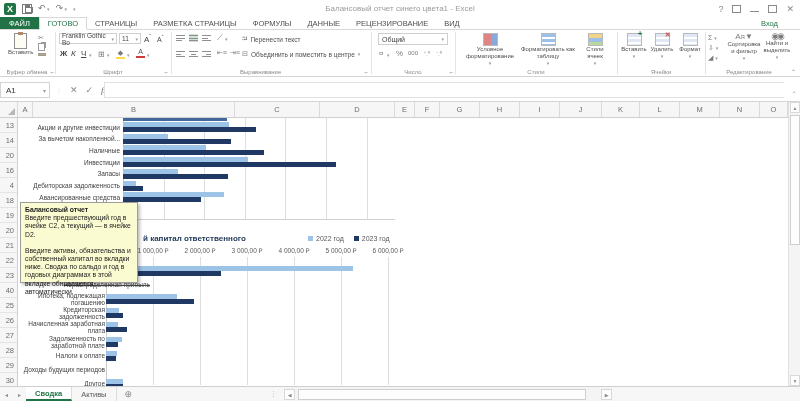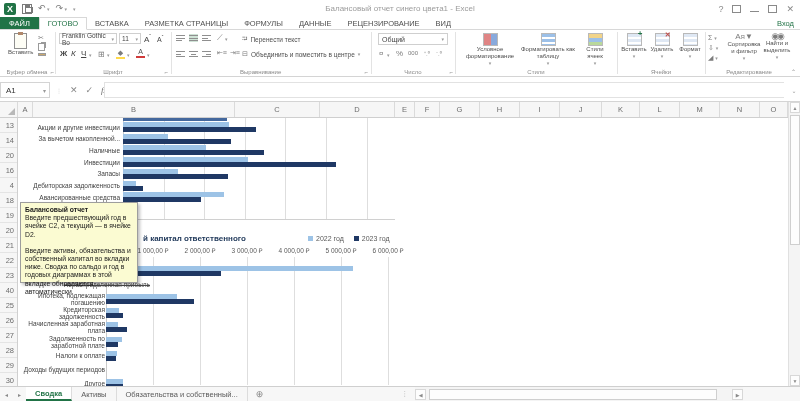--- a/index.html
+++ b/index.html
@@ -21,21 +21,21 @@
   .doctitle{left:0;top:0;width:800px;height:17px;text-align:center;font-size:8px;color:#9b9b9b;line-height:17px;}
   .winbtns{right:2px;top:0;height:17px;display:flex;align-items:center;gap:9px;padding-right:4px;color:#8a8a8a;font-size:9px;}
   .wbox{width:9px;height:8px;border:1px solid #8a8a8a;display:inline-block;}
   .wdash{width:9px;height:1px;background:#8a8a8a;display:inline-block;margin-top:6px;}
 
   
   .tabrow{left:0;top:17px;width:800px;height:13px;background:#fff;display:flex;align-items:stretch;border-bottom:1px solid #d8d8d8;}
   .ftab{background:#217346;color:#fff;font-size:7.5px;padding:0 9px;display:flex;align-items:center;}
   .rtab{font-size:7.5px;color:#4e4e4e;padding:0 8px;display:flex;align-items:center;}
   .rtab.active{color:#217346;background:#fff;border:1px solid #d8d8d8;border-bottom:1px solid #fff;margin-bottom:-1px;}
-  .signin{margin-left:auto;font-size:7.5px;color:#217346;padding-right:6px;display:flex;align-items:center;}
+  .signin{margin-left:auto;font-size:7.5px;color:#217346;padding-right:22px;display:flex;align-items:center;}
 
   
   .ribbon{left:0;top:30px;width:800px;height:47px;background:#fff;border-bottom:1px solid #d4d4d4;}
   .group{position:absolute;top:0;height:46px;}
   .gsep{position:absolute;top:2px;width:1px;height:42px;background:#e3e3e3;}
   .glabel{position:absolute;bottom:1px;width:100%;text-align:center;font-size:6px;color:#8b8b8b;}
   .launcher{position:absolute;bottom:1px;font-size:6px;color:#9a9a9a;}
   .bigbtn{position:absolute;display:flex;flex-direction:column;align-items:center;font-size:6px;color:#4e4e4e;text-align:center;line-height:7px;}
   .pastebody{width:13px;height:16px;border:1px solid #8f8f8f;background:#fdfdf5;position:relative;}
   .pastebody:before{content:"";position:absolute;left:3px;top:-2px;width:5px;height:3px;background:#b0876a;}
@@ -147,21 +147,21 @@
       <span class="wbox"></span>
       <span class="wdash"></span>
       <span class="wbox"></span>
       <span>✕</span>
     </div>
   </div>
 
   <div class="abs tabrow">
     <div class="ftab">ФАЙЛ</div>
     <div class="rtab active">ГОТОВО</div>
-    <div class="rtab">ВСТАВКА</div>
+    <div class="rtab">СТРАНИЦЫ</div>
     <div class="rtab">РАЗМЕТКА СТРАНИЦЫ</div>
     <div class="rtab">ФОРМУЛЫ</div>
     <div class="rtab">ДАННЫЕ</div>
     <div class="rtab">РЕЦЕНЗИРОВАНИЕ</div>
     <div class="rtab">ВИД</div>
     <div class="signin">Вход</div>
   </div>
 
   <div class="abs ribbon">
 
@@ -484,21 +484,20 @@
     <div class="vthumb"></div>
     <div class="varrow" style="bottom:0;">▼</div>
   </div>
 
   <div class="abs tabsbar">
     <span class="navarr">◂</span>
     <span class="navarr">▸</span>
     <span id="sheettabs" style="display:flex;">
         <div class="sheettab active">Сводка</div>
         <div class="sheettab">Активы</div>
-        <div class="sheettab">Обязательства и собственный...</div>
       </span>
     <span class="addsheet">⊕</span>
     <span class="splitdots">⋮</span>
     <div class="hscroll">
       <div class="harrow" style="left:0;">◀</div>
       <div class="hthumb"></div>
       <div class="harrow" style="right:0;">▶</div>
     </div>
   </div>
 

